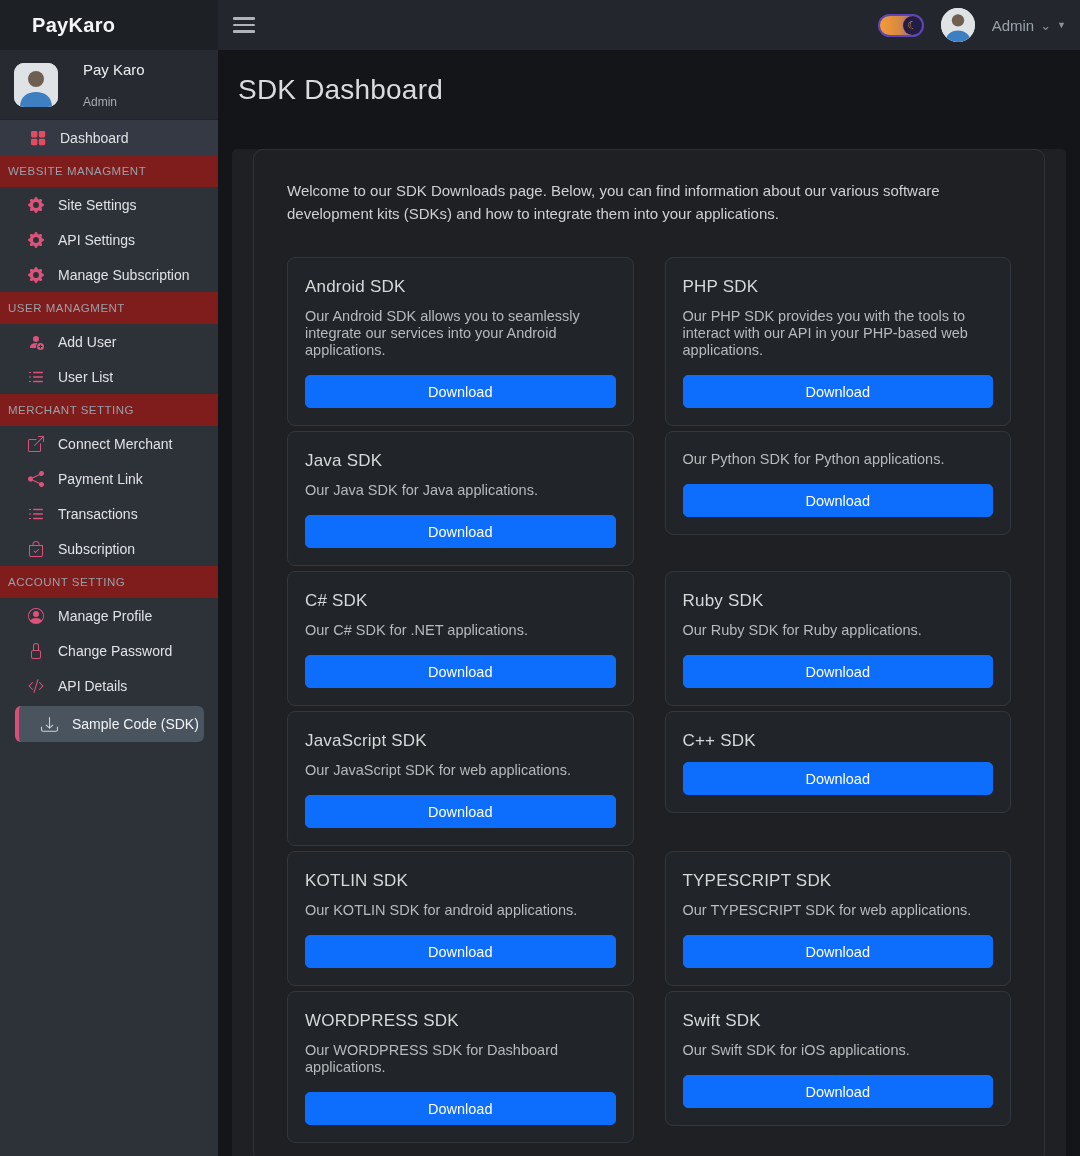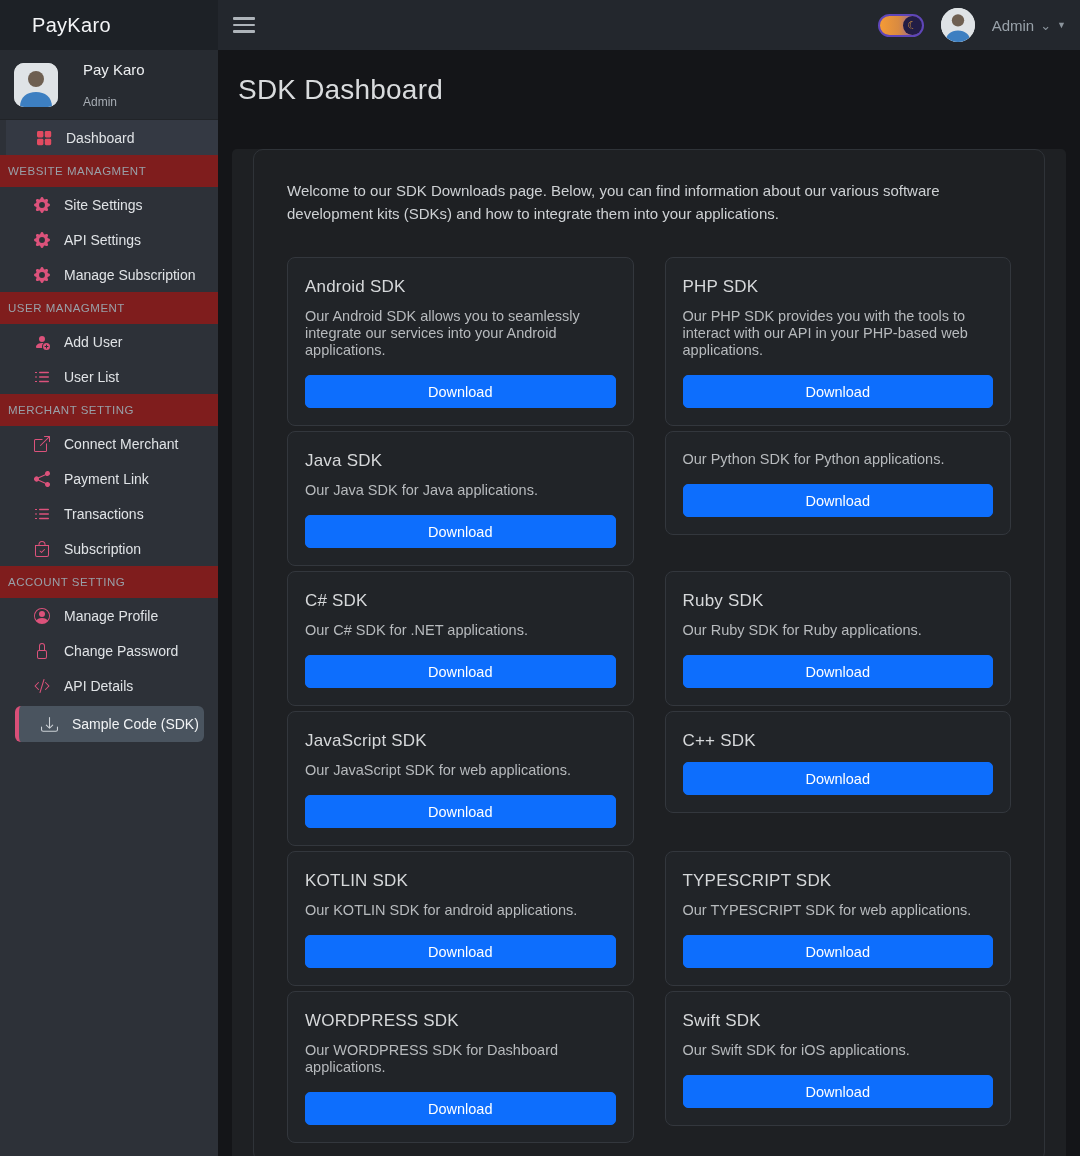--- a/index.html
+++ b/index.html
@@ -7,29 +7,29 @@
   body {
     font-family: "Liberation Sans", "DejaVu Sans", sans-serif;
     background: #141518;
     color: #e3e5e8;
   }
   .app { display: flex; width: 1080px; height: 1156px; }
 
   
   .sidebar { width: 218px; min-width: 218px; height: 1156px; background: #2d3138; display: flex; flex-direction: column; }
   .brand { height: 50px; background: #1d2126; display: flex; align-items: center; padding-left: 32px;
-           font-size: 20px; font-weight: 400; color: #f4f5f7; letter-spacing: .3px; }
+           font-size: 20px; font-weight: 700; color: #f4f5f7; letter-spacing: .3px; }
   .profile { height: 70px; background: #272b31; border-bottom: 1px solid #212428; display: flex; align-items: center; }
   .profile .pic { width: 44px; height: 44px; border-radius: 10px; margin-left: 14px; overflow: hidden; background: #dfe3e6; flex: none; }
   .profile .who { margin-left: 25px; display: flex; flex-direction: column; gap: 17px; }
   .profile .who .name { font-size: 15px; color: #eceef0; }
   .profile .who .role { font-size: 12px; color: #a6acb3; }
 
   .nav-item { height: 35px; display: flex; align-items: center; padding-left: 28px; gap: 14px; cursor: pointer;
-              font-size: 14px; color: #e0e3e6; margin-left: 6px; }
+              font-size: 14px; color: #e0e3e6; }
   .nav-item svg { flex: none; }
   .nav-item.dash { background: #343943; padding-left: 30px; }
   .section-label { height: 32px; background: #7f1d1d; color: #99a0a8; font-size: 11.5px; letter-spacing: .5px;
                    display: flex; align-items: center; padding-left: 8px; }
   .nav-item.active { height: 36px; margin: 3px 14px 3px 15px; background: #4a545f; border-left: 4px solid #d94f78;
                      border-radius: 6px; padding-left: 22px; color: #f1f3f5; }
   .icon-pink { color: #dc527b; }
   .icon-red { color: #e34b61; }
   .icon-light { color: #ccd1d6; }
 

